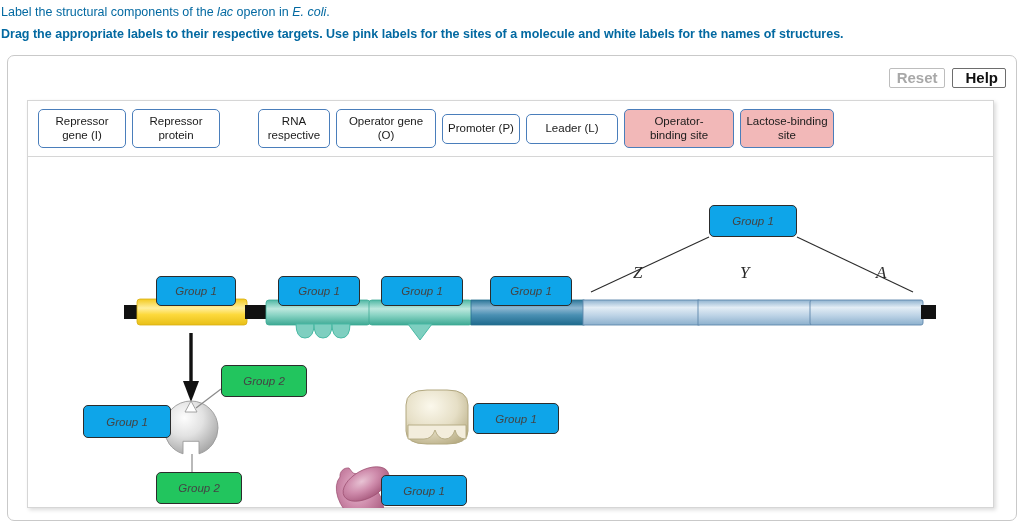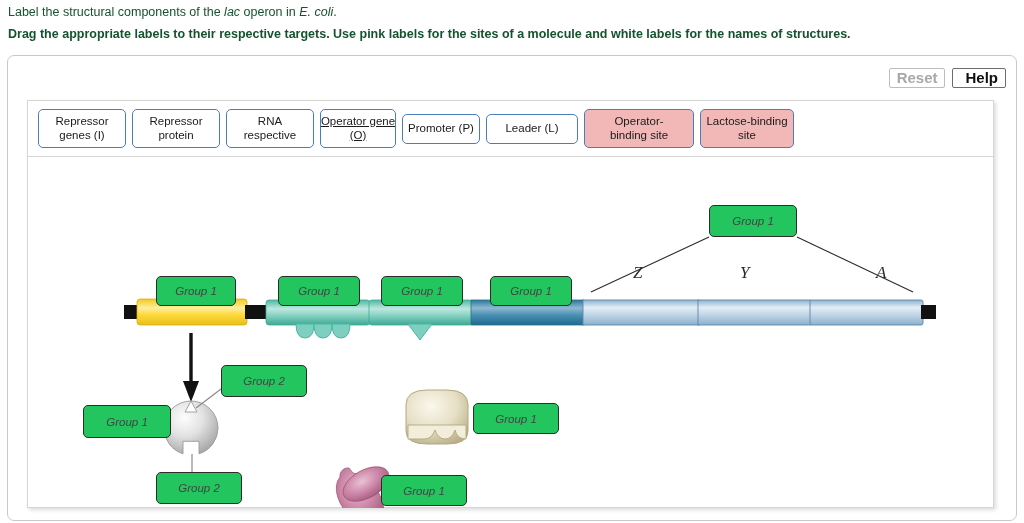--- a/index.html
+++ b/index.html
@@ -12,23 +12,23 @@
     height: 523px;
     font-family: "Liberation Sans", sans-serif;
     color: #1a1a1a;
     overflow: hidden;
     position: relative;
   }
 
   
   .prompt-line {
     position: absolute;
-    left: 8px;
+    left: 1px;
     font-size: 12.5px;
-    color: #14532d;
+    color: #0369a1;
     white-space: nowrap;
   }
   #prompt-1 { top: 5px; font-weight: 400; }
   #prompt-2 { top: 27px; font-weight: bold; font-size: 12.5px; }
   .ital { font-style: italic; }
 
   
   #outer-panel {
     position: absolute;
     left: 7px;
@@ -115,21 +115,21 @@
     top: 56px;
     width: 967px;
     height: 351px;
   }
 
   
   .target {
     position: absolute;
     border: 1px solid #2c2c2c;
     border-radius: 5px;
-    background: #22c55e;
+    background: #0ea5e9;
     font-size: 11.5px;
     font-style: italic;
     color: #444444;
     display: flex;
     align-items: center;
     justify-content: center;
     box-sizing: border-box;
     cursor: pointer;
   }
   .target.pink { background: #22c55e; }
@@ -158,36 +158,36 @@
     <button class="tool-btn" id="reset-button">Reset</button>
     <button class="tool-btn" id="help-button">Help</button>
   </div>
 
   <div id="inner-panel">
 
     <div id="label-bank">
         <div class="chip" style="width: 88px;">
           <div>
             <div>Repressor</div>
-            <div>genes (I)</div>
+            <div>gene (I)</div>
           </div>
         </div>
         <div class="chip" style="width: 88px;">
           <div>
             <div>Repressor</div>
             <div>protein</div>
           </div>
         </div>
-        <div class="chip" style="width: 88px;">
+        <div class="chip" style="width: 72px; margin-left: 32px;">
           <div>
             <div>RNA</div>
             <div>respective</div>
           </div>
         </div>
-        <div class="chip" style="width: 76px; text-decoration: underline;">
+        <div class="chip" style="width: 100px;">
           <div>
             <div>Operator gene</div>
             <div>(O)</div>
           </div>
         </div>
         <div class="chip" style="width: 78px;">
           <div>Promoter (P)</div>
         </div>
         <div class="chip" style="width: 92px;">
           <div>Leader (L)</div>

